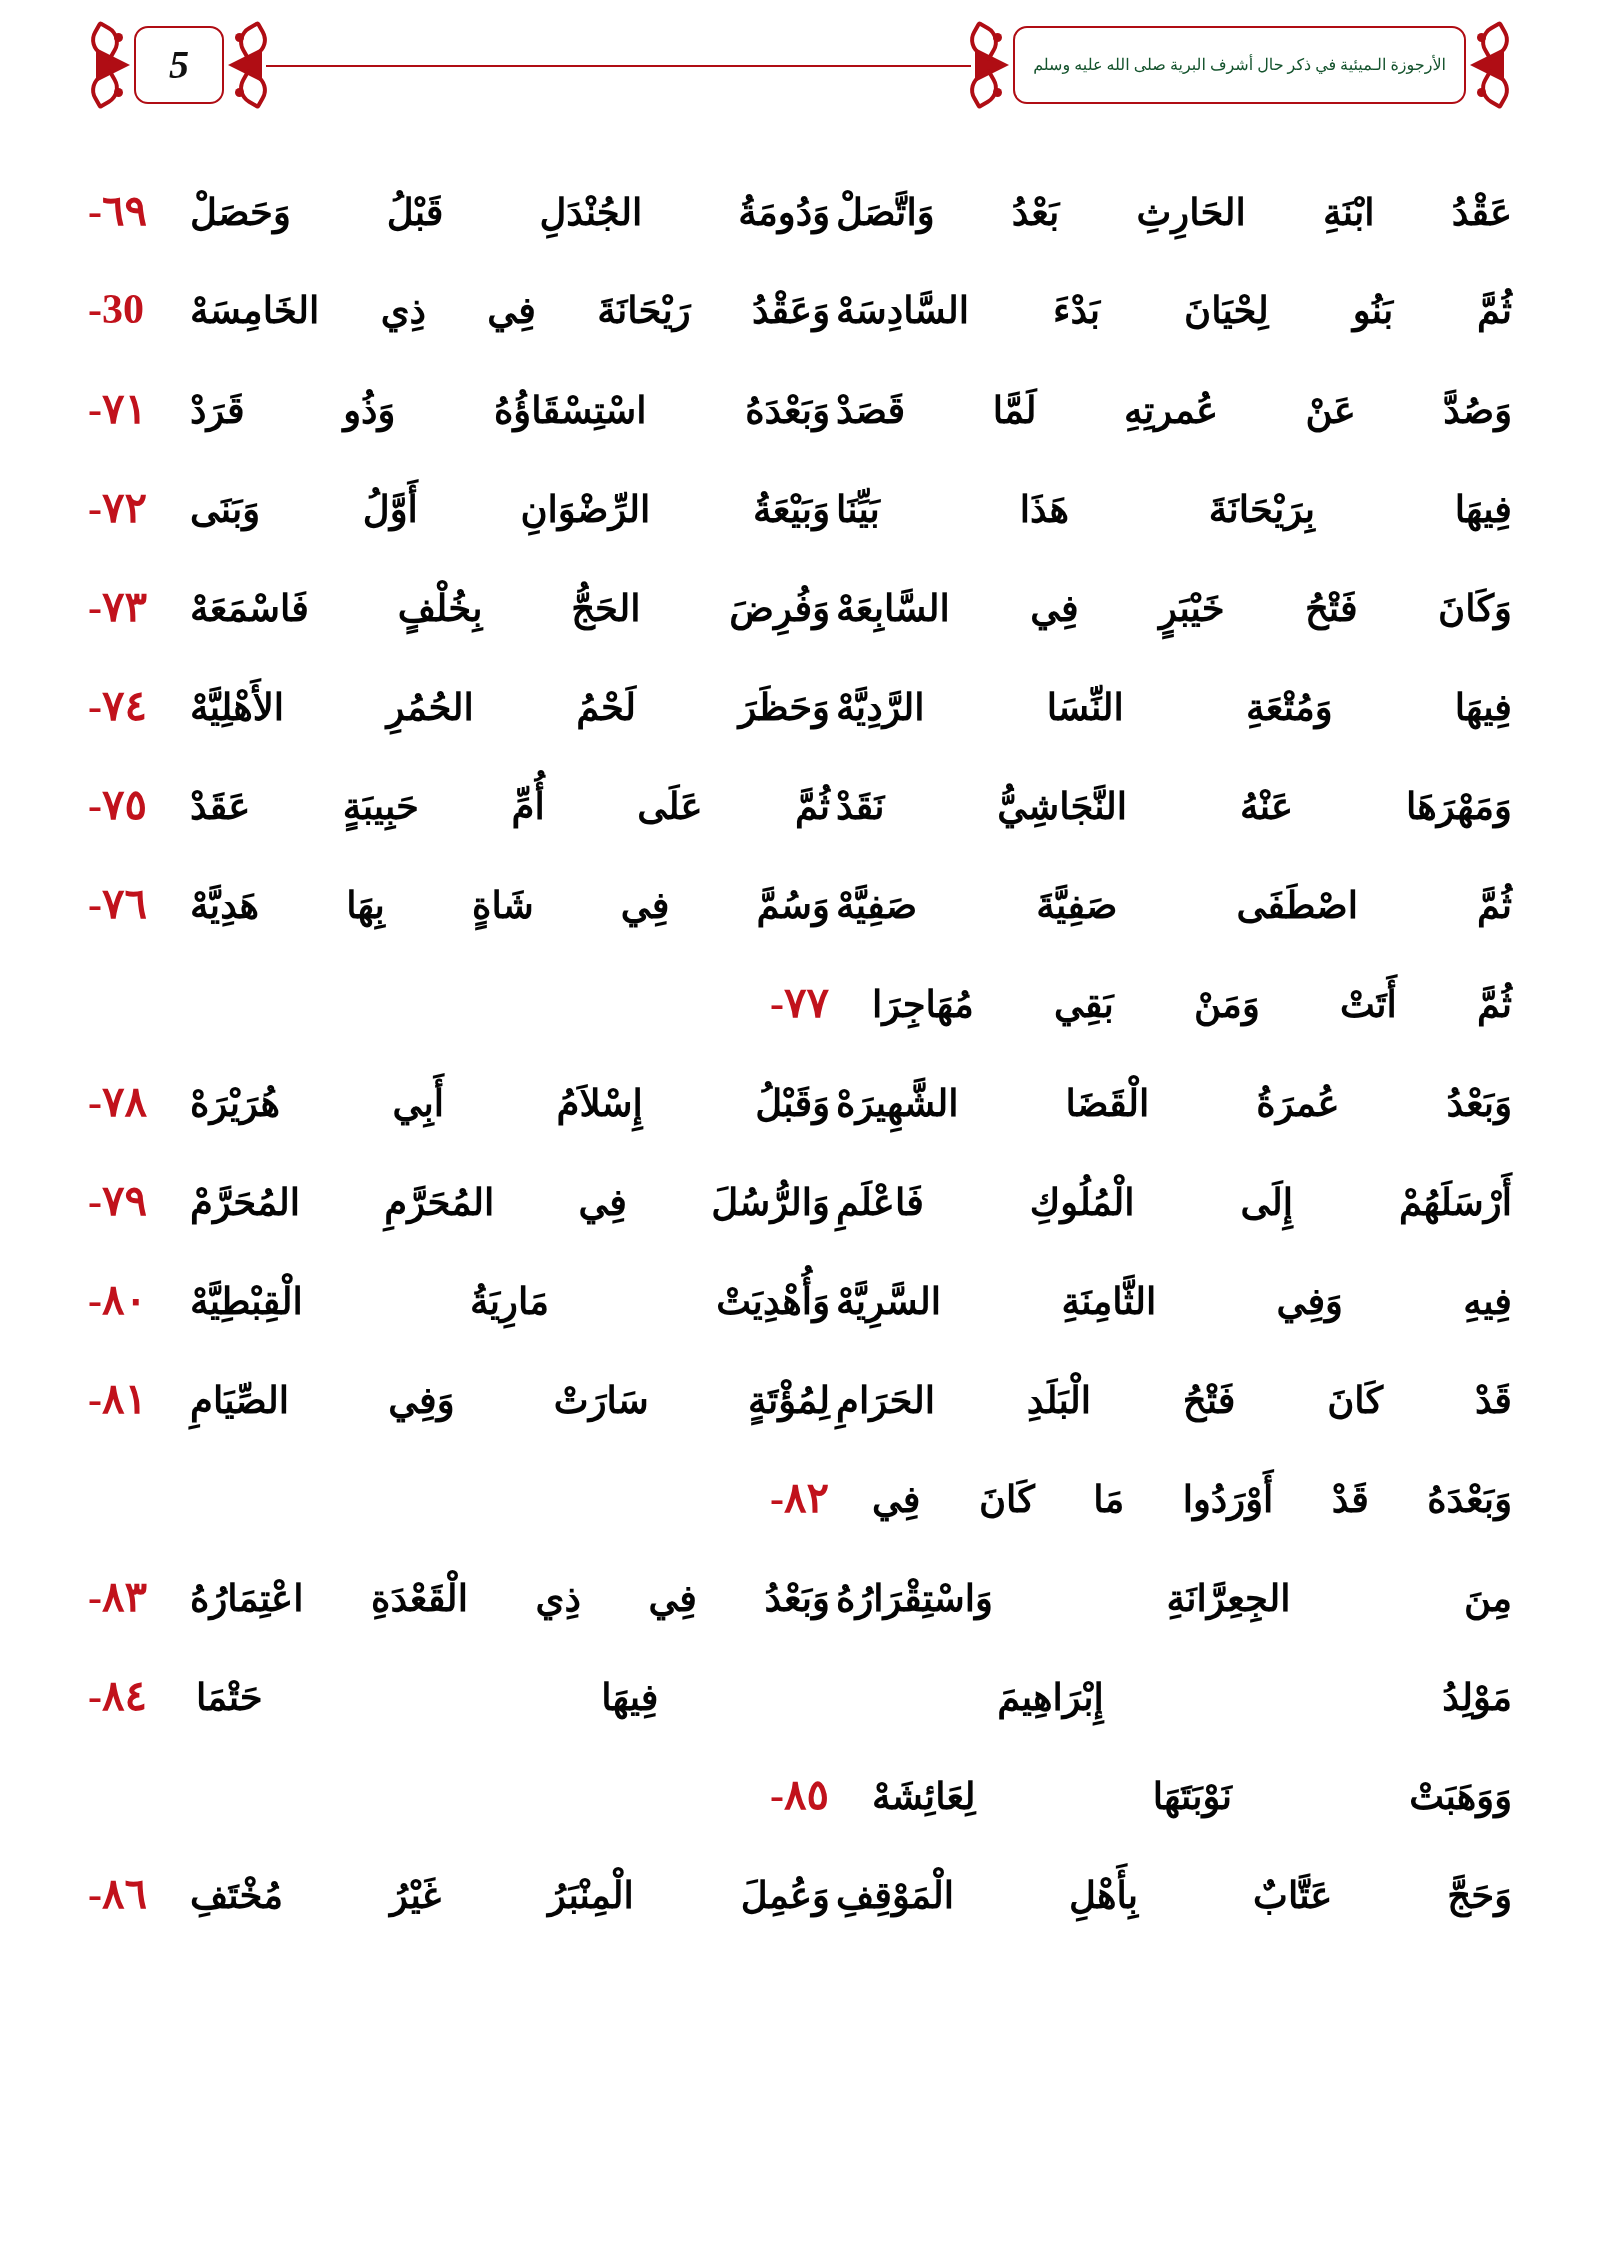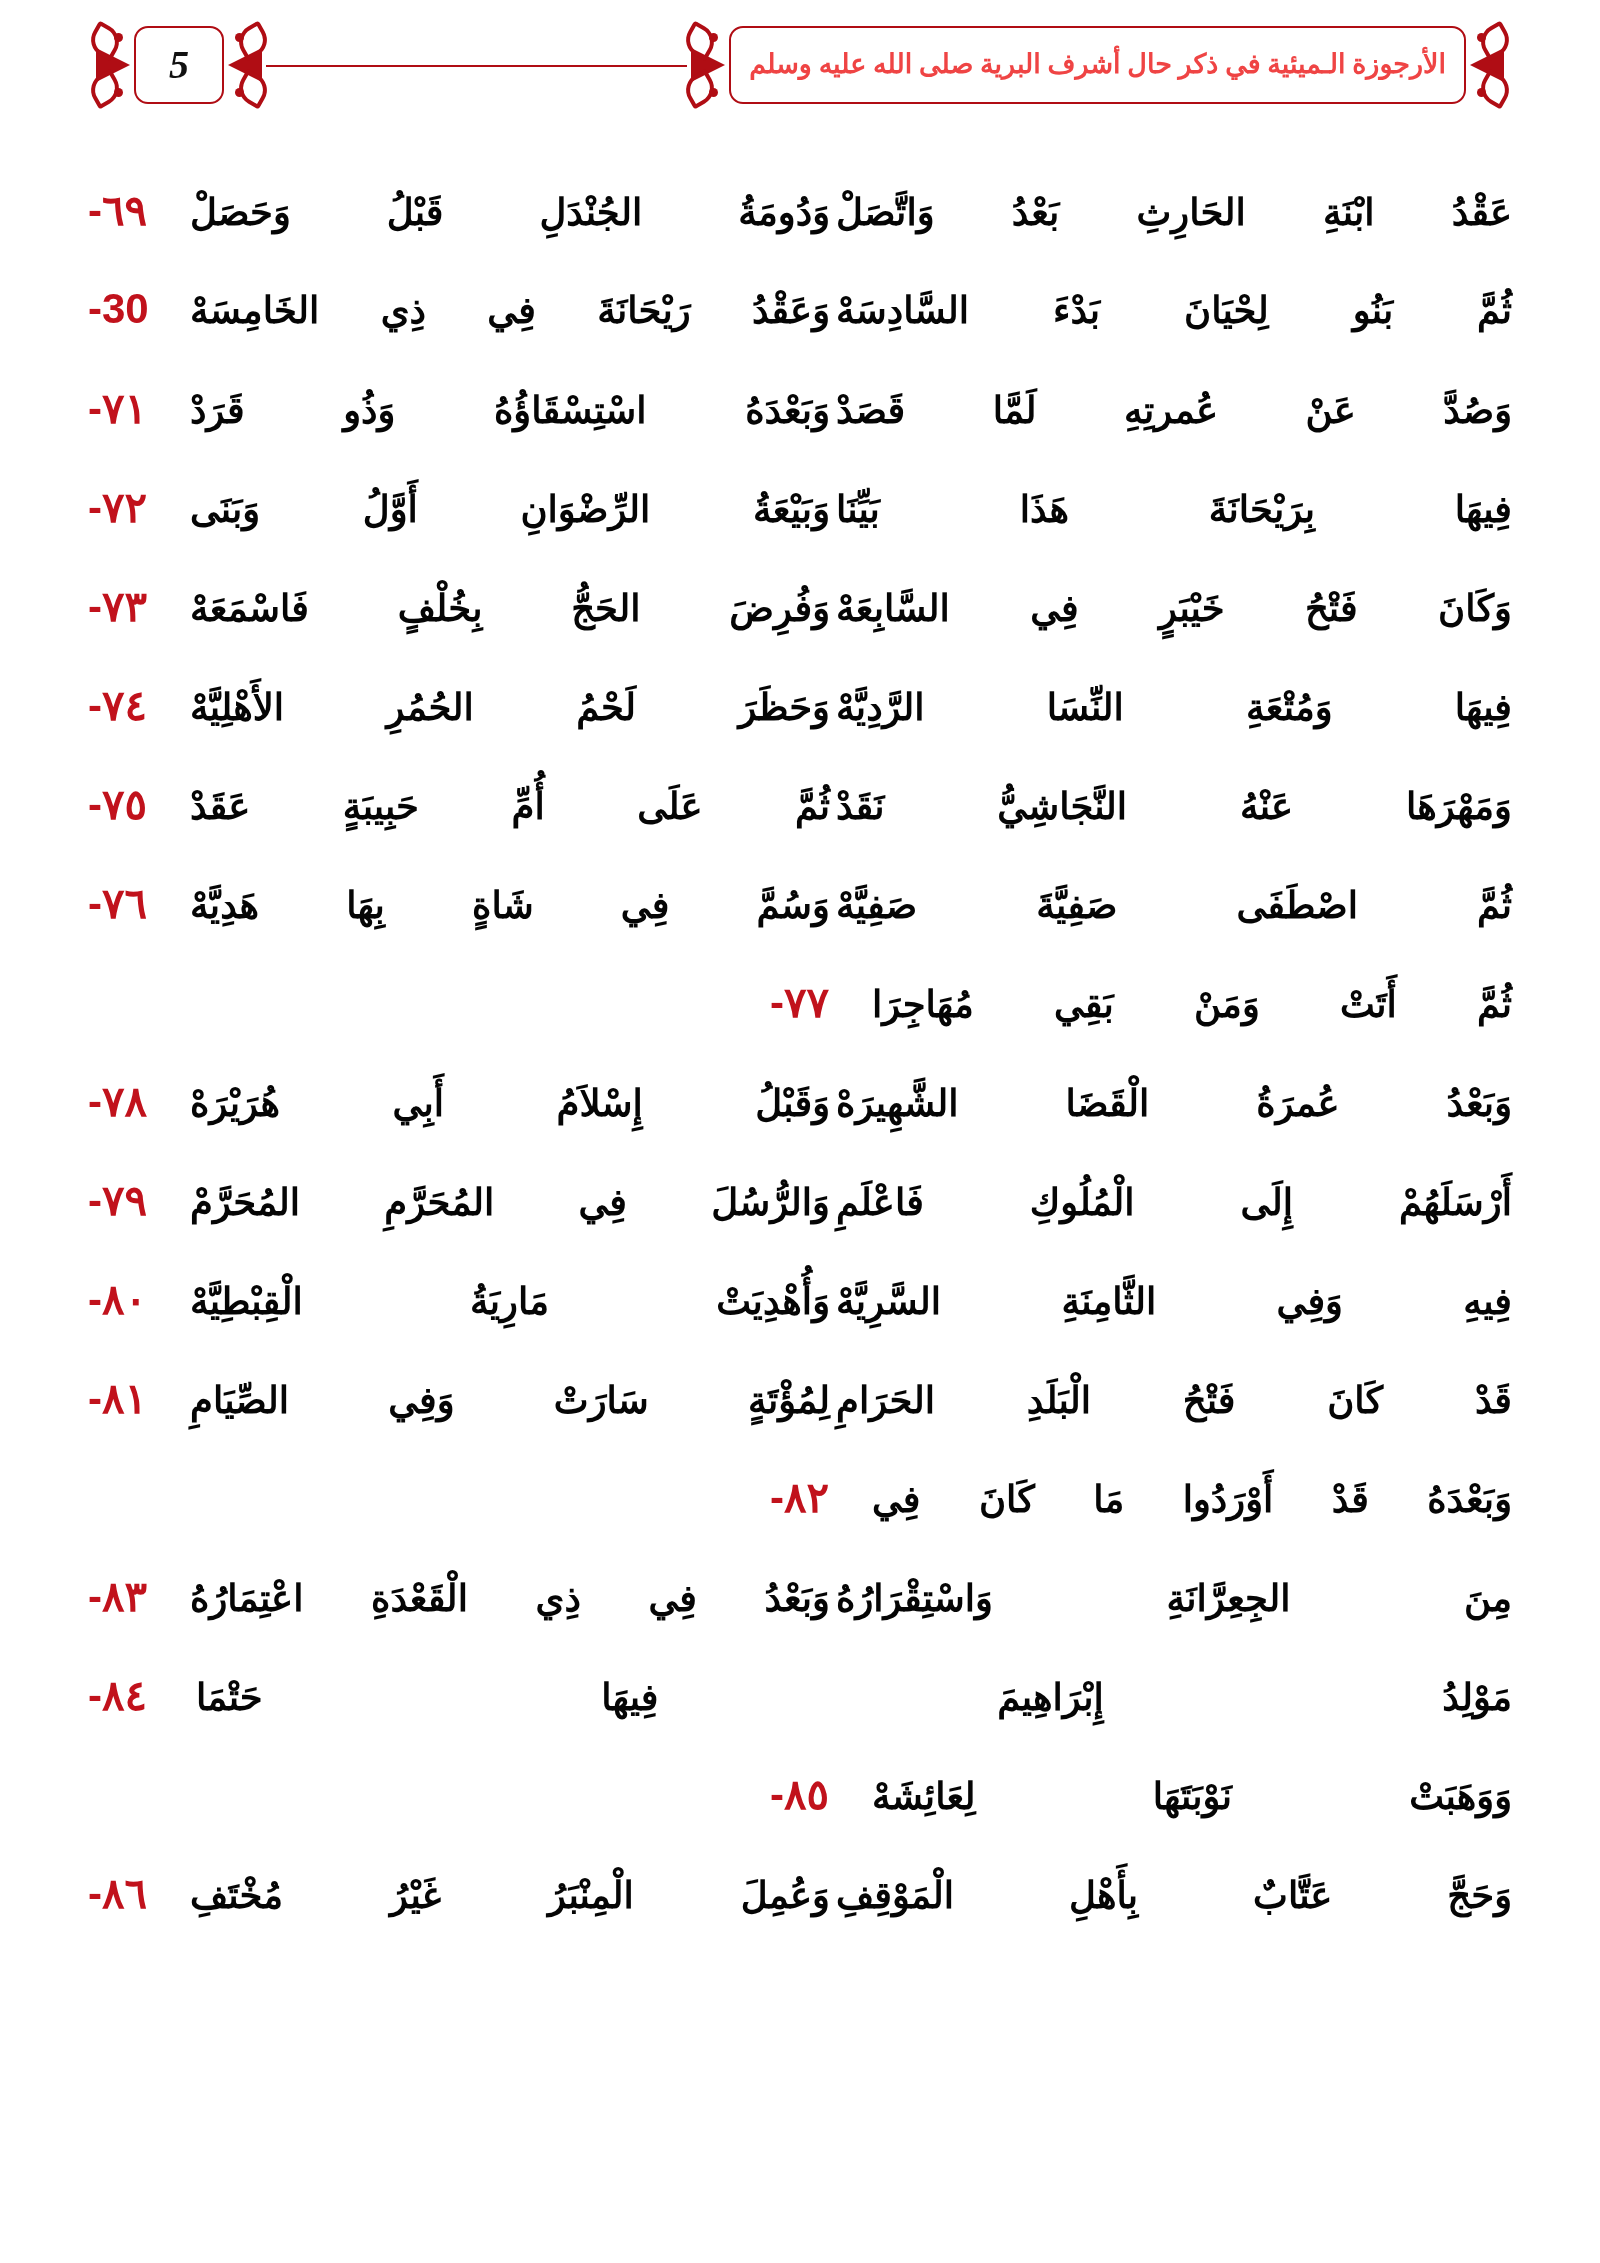--- a/index.html
+++ b/index.html
@@ -128,23 +128,23 @@
     display: flex;
     align-items: center;
     justify-content: center;
     padding: 0 18px;
     background: #fff;
     position: relative;
     z-index: 3;
   }
   .title-text {
     font-family: "Liberation Serif", "DejaVu Serif", serif;
-    font-size: 27px;
-    font-weight: bold;
-    color: #ef4444;
+    font-size: 16px;
+    font-weight: normal;
+    color: #14532d;
     white-space: nowrap;
     line-height: 1.15;
   }
 
   
   .verses {
     margin: 56px 88px 0 88px;
     display: block;
   }
 
@@ -153,21 +153,21 @@
     flex-direction: row;       
     align-items: baseline;
     height: 99px;
   }
 
   .v-num {
     order: 3;
     flex: 0 0 96px;
     text-align: left;
     color: #c1121c;
-    font-family: Liberation Sans, sans-serif;
+    font-family: Liberation Serif, serif;
     font-size: 42px;
     font-weight: bold;
     direction: rtl;
     white-space: nowrap;
     padding-right: 6px;
   }
 
   .v-first {
     order: 2;
     flex: 0 0 640px;

